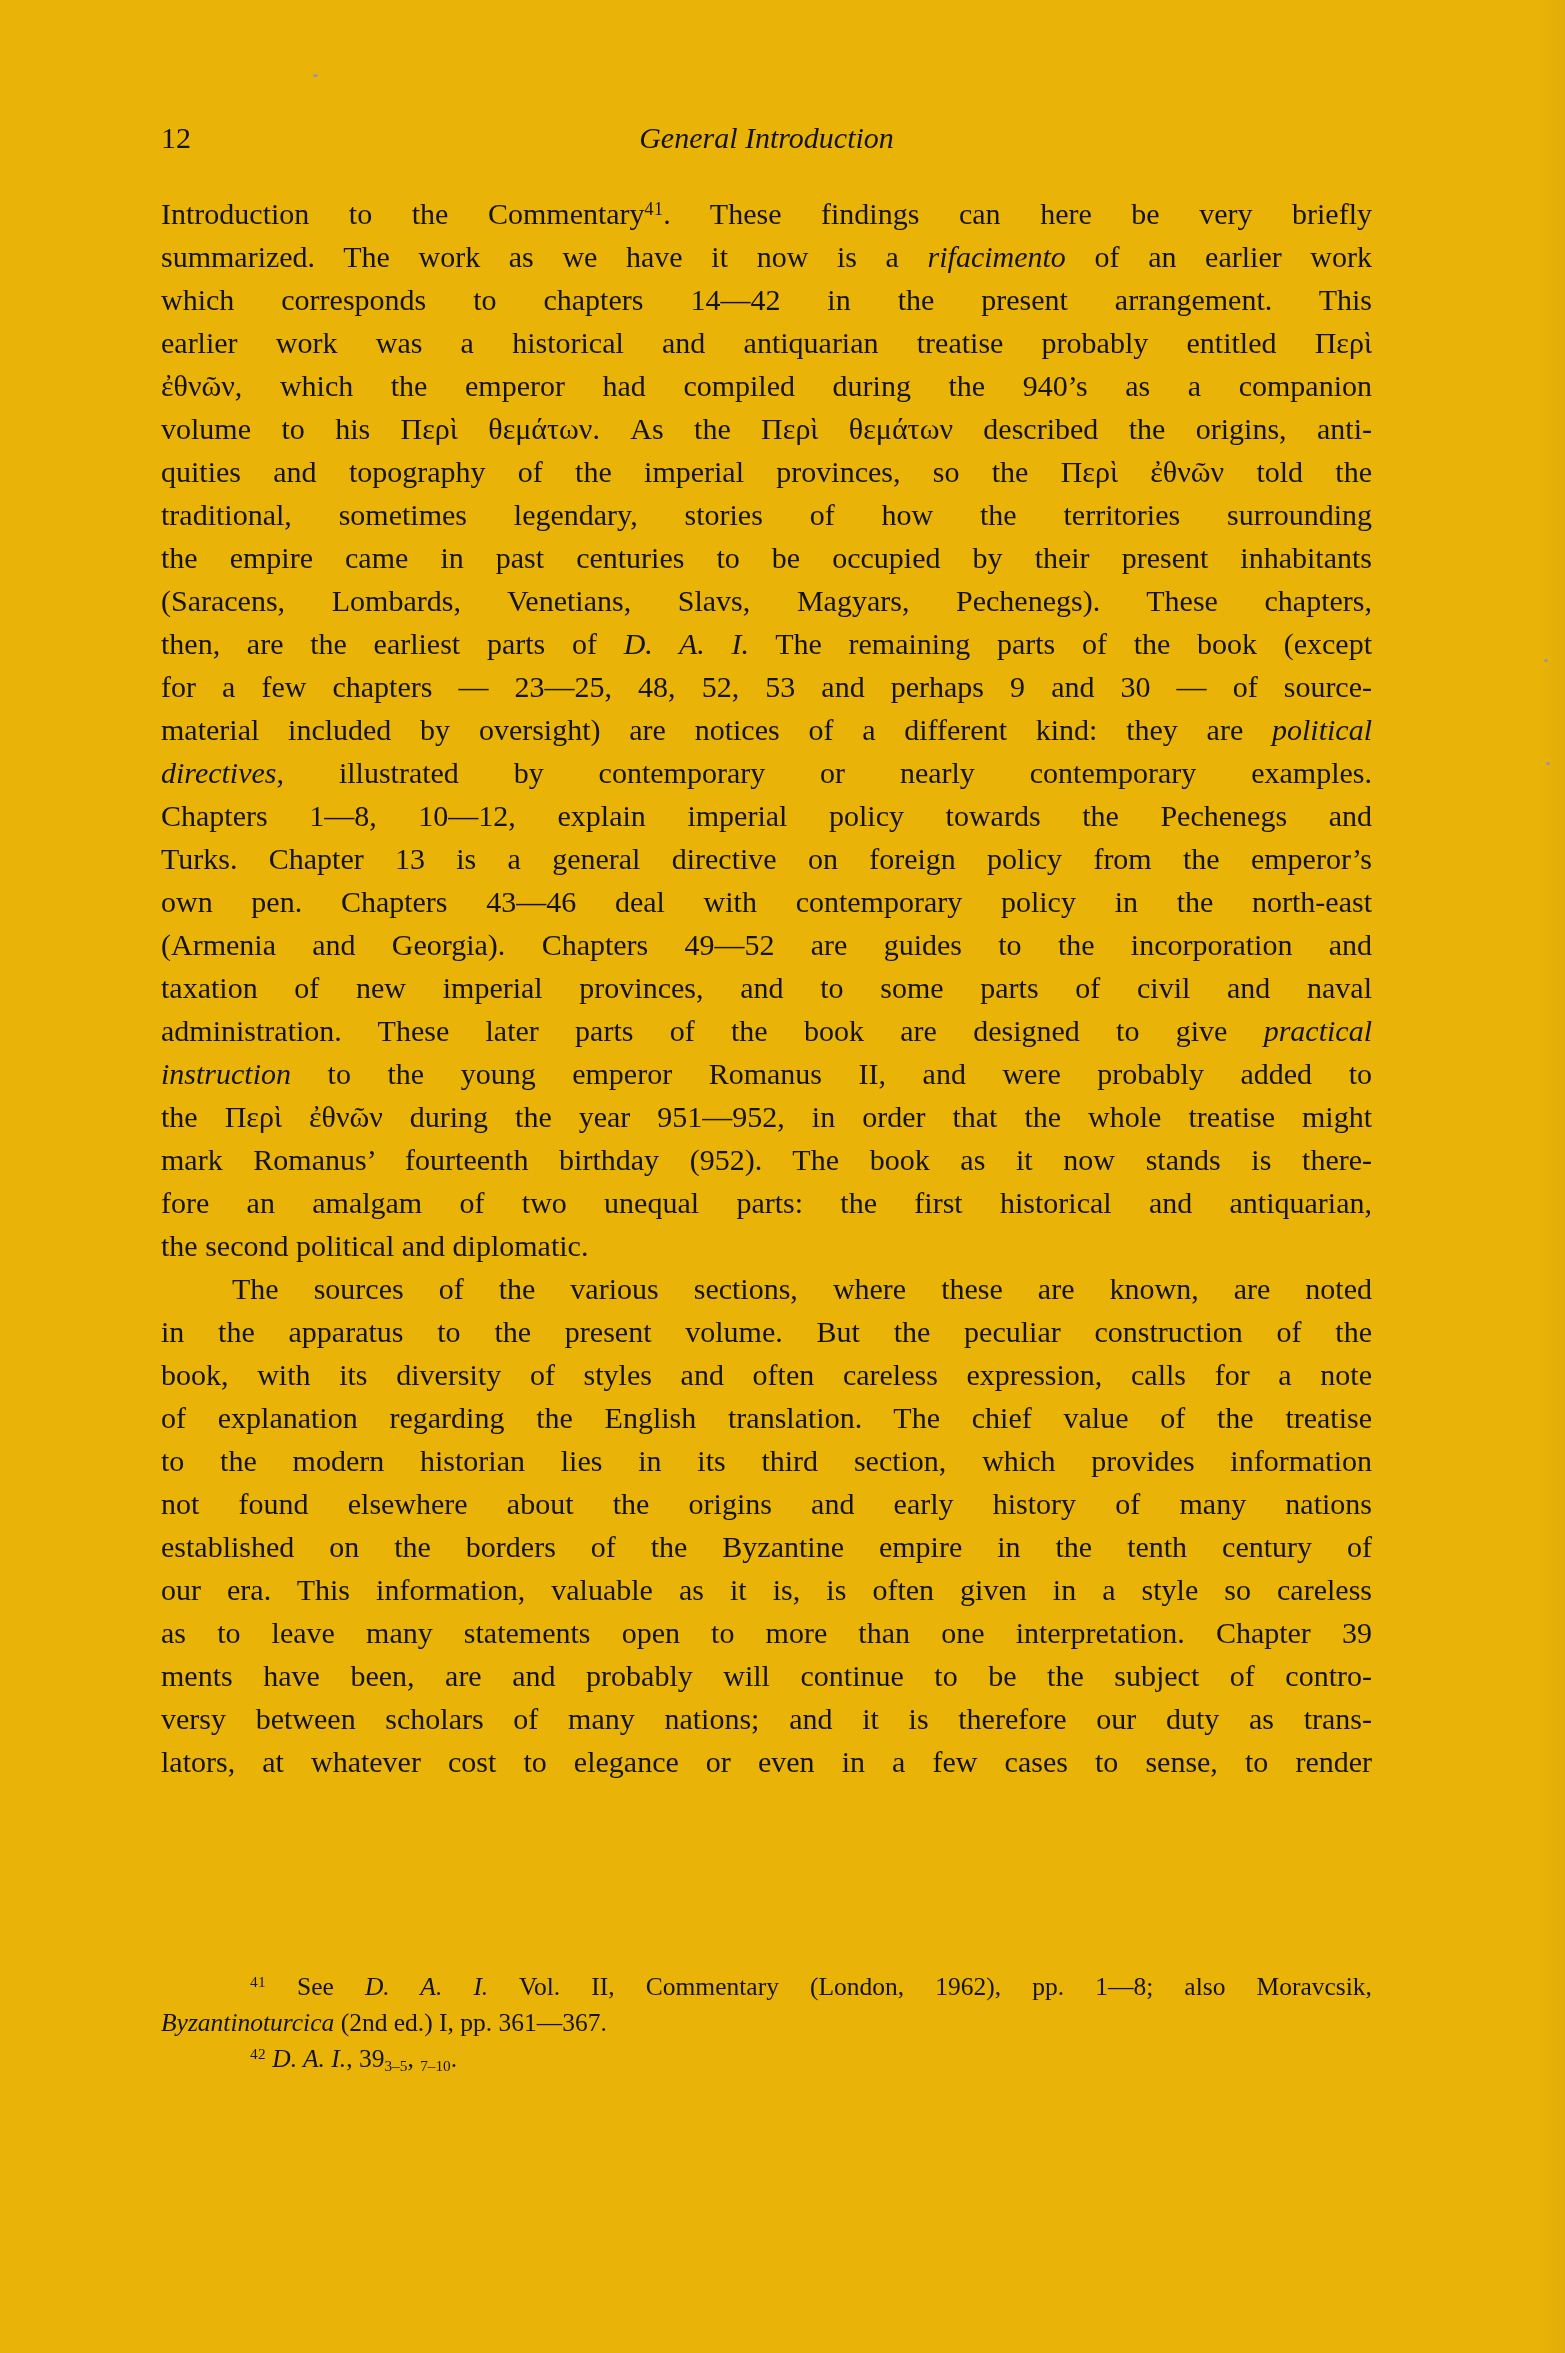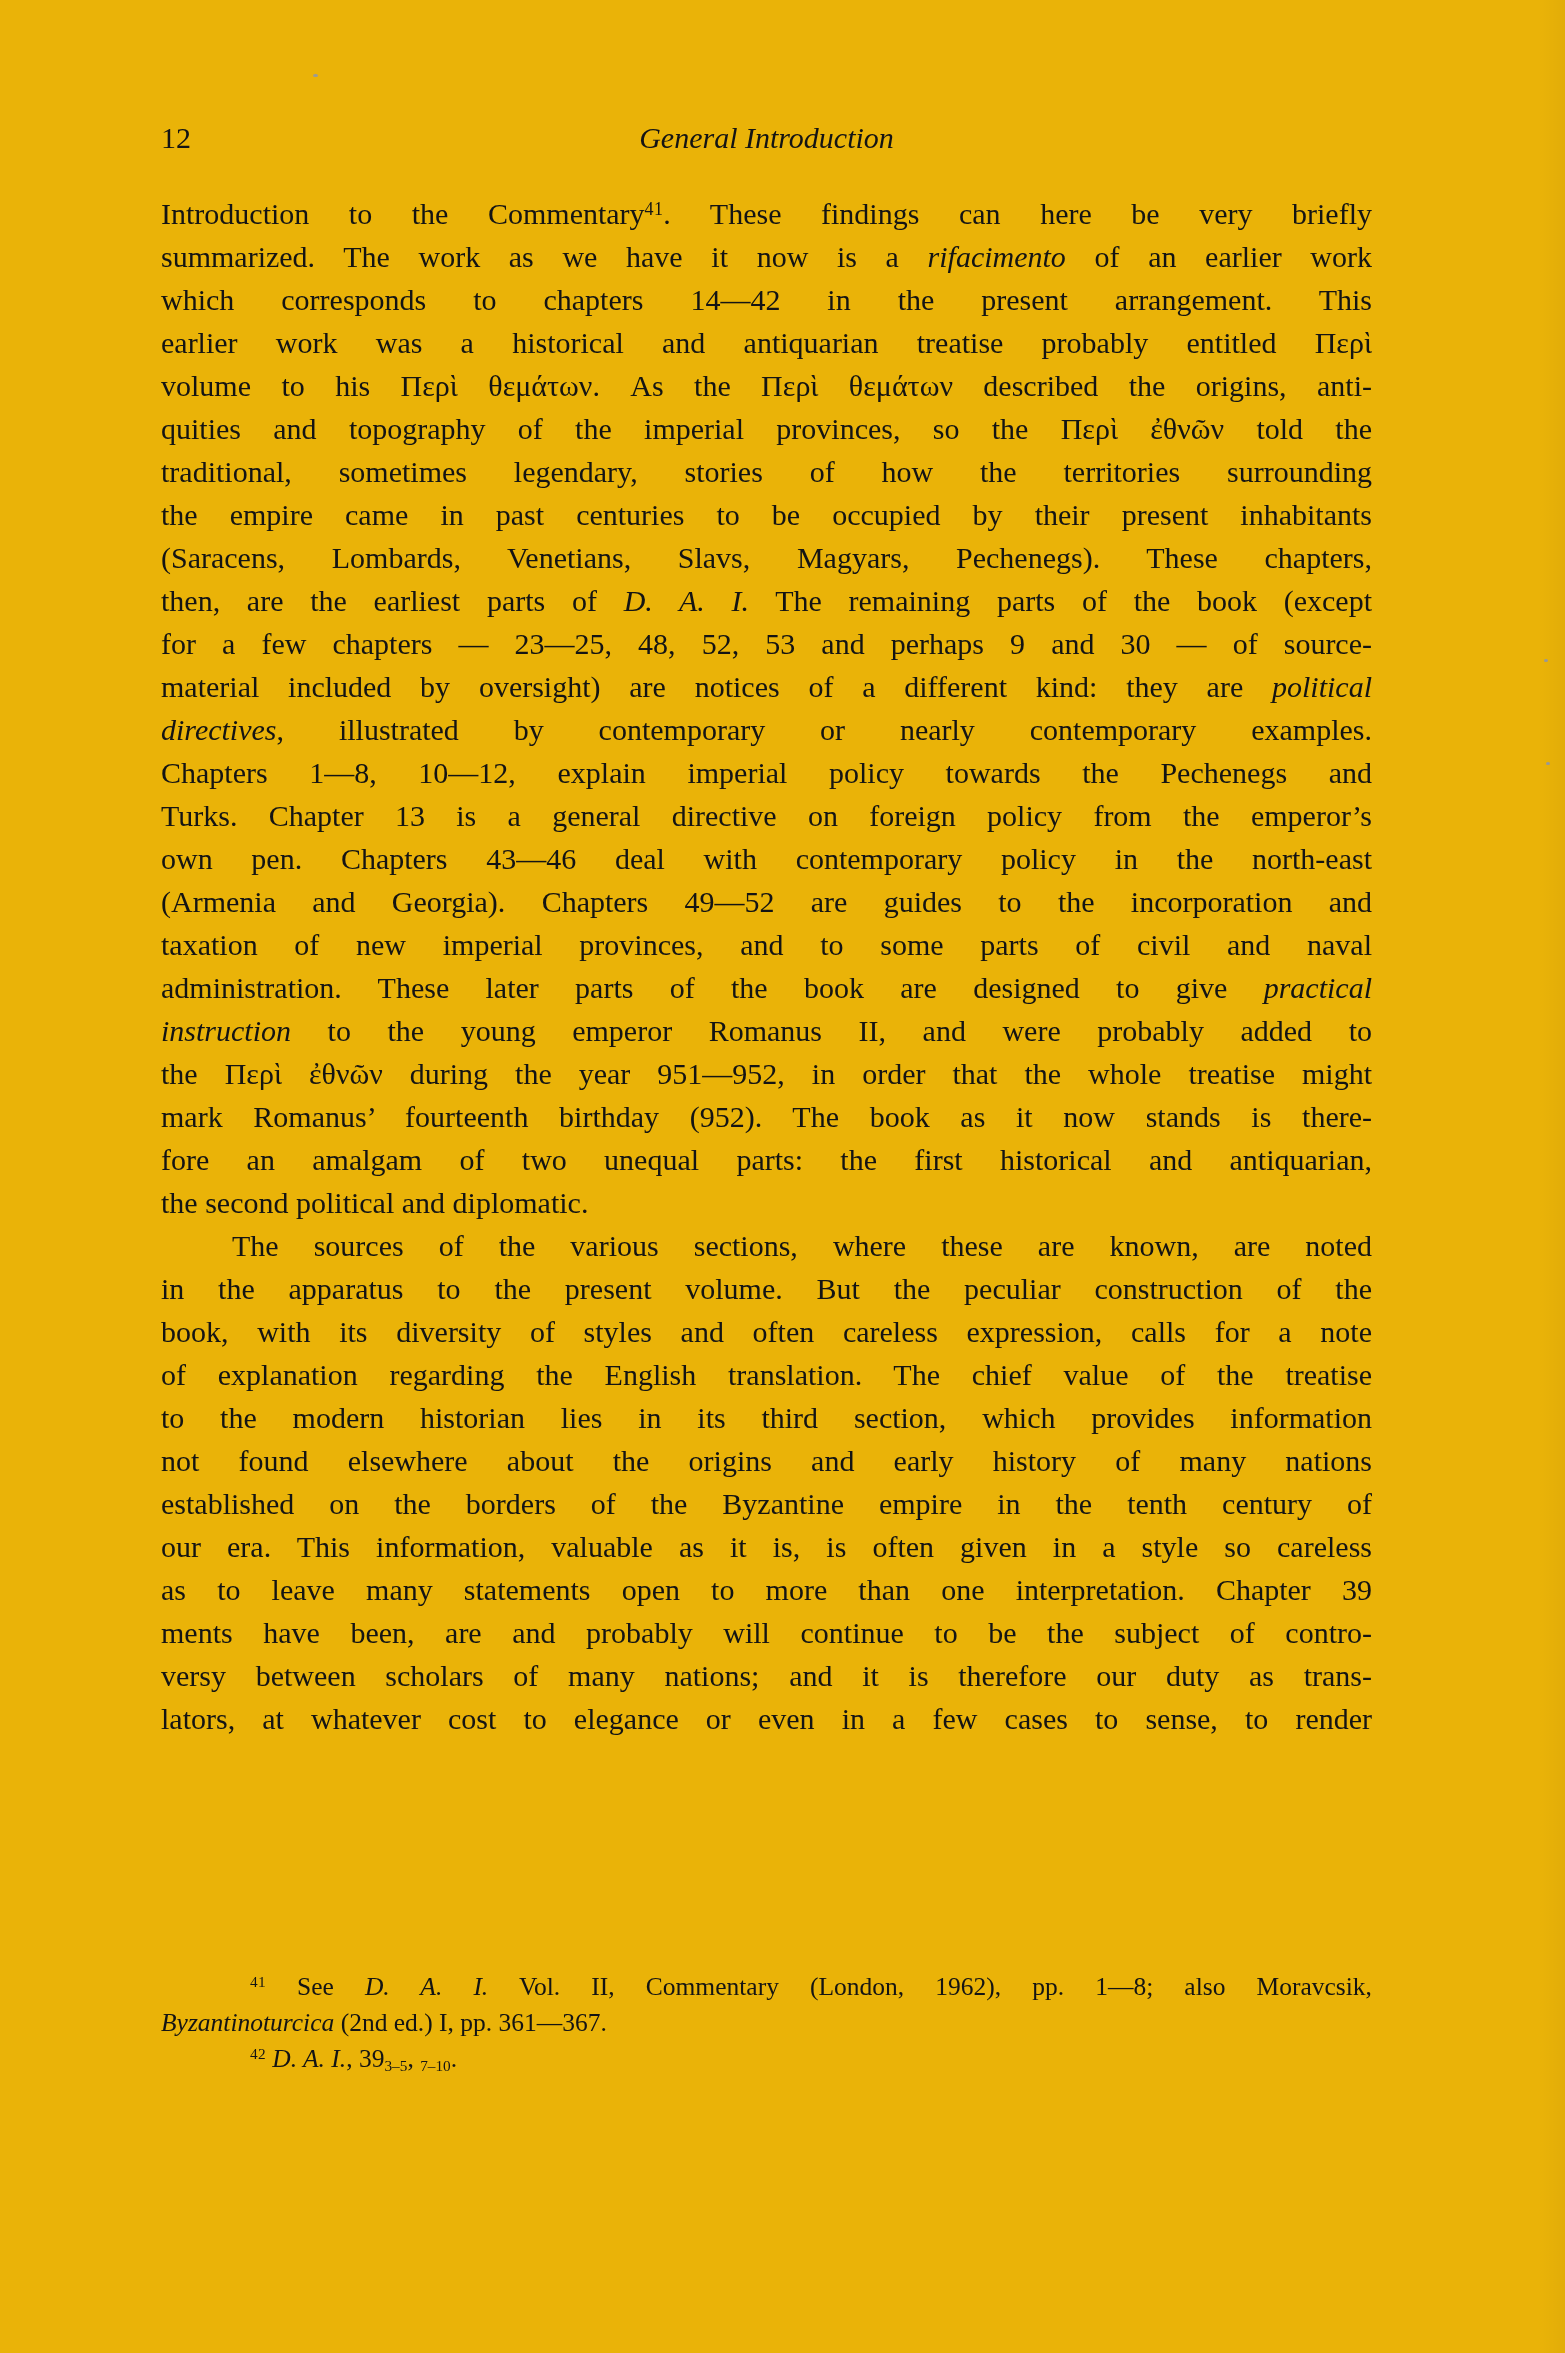--- a/index.html
+++ b/index.html
@@ -115,20 +115,21 @@
     <span id="page-number">12</span>
     <span id="running-title">General Introduction</span>
   </div>
 
   <div id="body-text">
       <div>
         <div class="line"><span>Introduction to the Commentary</span><span class="sup">41</span><span>. These findings can here be very briefly</span></div>
         <div class="line"><span>summarized. The work as we have it now is a </span><span class="i">rifacimento</span><span> of an earlier work</span></div>
         <div class="line"><span>which corresponds to chapters 14—42 in the present arrangement. This</span></div>
         <div class="line"><span>earlier work was a historical and antiquarian treatise probably entitled Περὶ</span></div>
+        <div class="line"><span>ἐθνῶν, which the emperor had compiled during the 940’s as a companion</span></div>
         <div class="line"><span>volume to his Περὶ θεμάτων. As the Περὶ θεμάτων described the origins, anti-</span></div>
         <div class="line"><span>quities and topography of the imperial provinces, so the Περὶ ἐθνῶν told the</span></div>
         <div class="line"><span>traditional, sometimes legendary, stories of how the territories surrounding</span></div>
         <div class="line"><span>the empire came in past centuries to be occupied by their present inhabitants</span></div>
         <div class="line"><span>(Saracens, Lombards, Venetians, Slavs, Magyars, Pechenegs). These chapters,</span></div>
         <div class="line"><span>then, are the earliest parts of </span><span class="i">D. A. I.</span><span> The remaining parts of the book (except</span></div>
         <div class="line"><span>for a few chapters — 23—25, 48, 52, 53 and perhaps 9 and 30 — of source-</span></div>
         <div class="line"><span>material included by oversight) are notices of a different kind: they are </span><span class="i">political</span></div>
         <div class="line"><span class="i">directives</span><span>, illustrated by contemporary or nearly contemporary examples.</span></div>
         <div class="line"><span>Chapters 1—8, 10—12, explain imperial policy towards the Pechenegs and</span></div>

